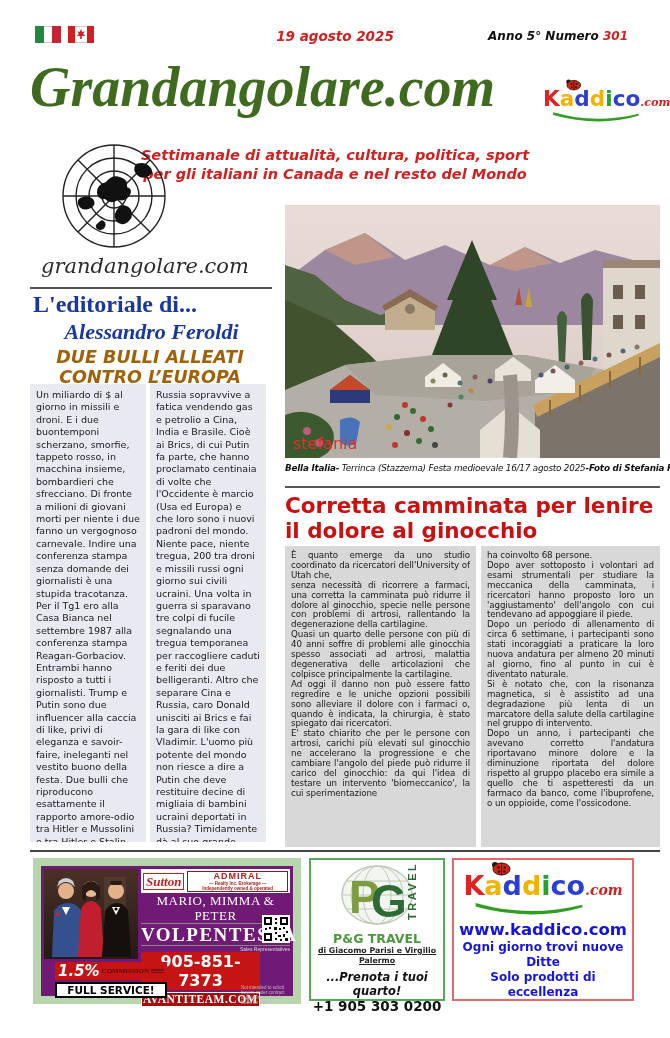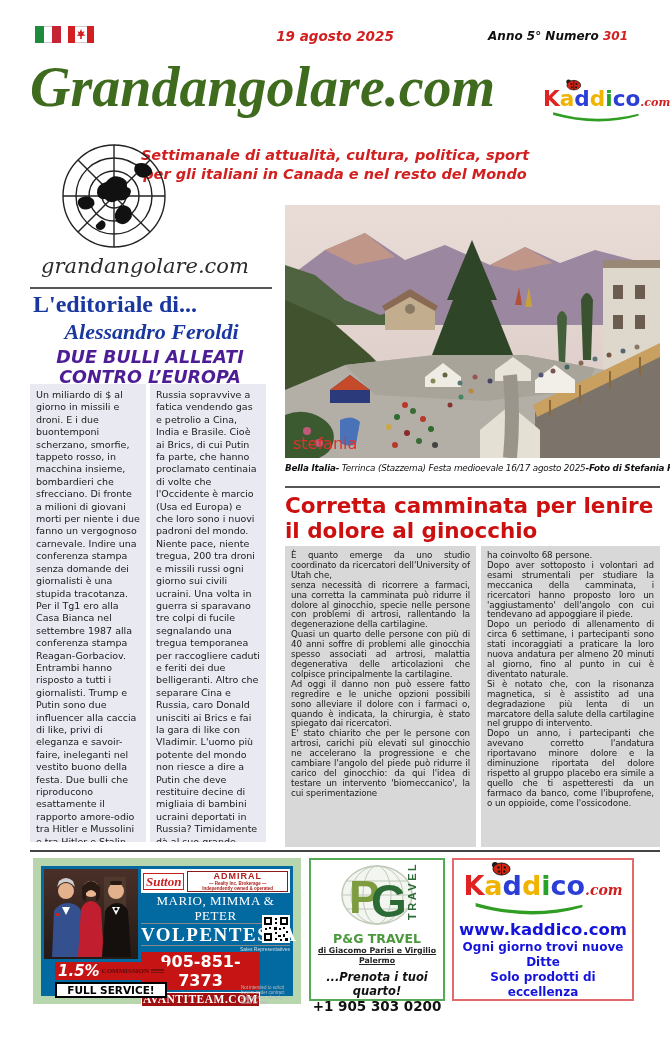--- a/index.html
+++ b/index.html
@@ -31,21 +31,21 @@
   
   .globe{left:58px;top:142px;}
   .site-script{left:20px;top:254px;width:250px;text-align:center;color:#2b2b2b;
     font:italic 21px "DejaVu Serif",serif;}
   .rule1{left:30px;top:287px;width:242px;height:2px;background:#555;}
 
   
   .ed-label{left:33px;top:291px;font:bold 24px "Liberation Serif",serif;color:#19379f;}
   .ed-author{left:28px;top:319px;width:247px;text-align:center;
     font:bold italic 22px "Liberation Serif",serif;color:#19379f;}
-  .ed-head{left:22px;top:347px;width:256px;text-align:center;color:#4c1d95;
+  .ed-head{left:22px;top:347px;width:256px;text-align:center;color:#a16207;
     font:bold italic 17.5px "DejaVu Sans",sans-serif;line-height:20px;}
   .ed-col{top:384px;width:116px;height:458px;background:#e9e9f2;
     padding:5px 6px;box-sizing:border-box;overflow:hidden;
     font:9.5px/12.4px "DejaVu Sans",sans-serif;color:#1a1a1a;}
   .ed-col1{left:30px;} .ed-col2{left:150px;}
 
   
   .photo{left:285px;top:205px;width:375px;height:253px;overflow:hidden;}
   .caption{left:285px;top:463px;width:375px;text-align:center;white-space:nowrap;
     font:italic 8.8px "DejaVu Sans",sans-serif;letter-spacing:-.2px;color:#111;}
@@ -57,21 +57,21 @@
     font:bold 21.5px "DejaVu Sans",sans-serif;line-height:25px;}
   .art-col{top:546px;height:301px;background:#d8d8d8;padding:5px 6px;box-sizing:border-box;
     overflow:hidden;font:8.7px/9.9px "DejaVu Sans",sans-serif;color:#1a1a1a;
     text-align:justify;letter-spacing:-.1px;}
   .art-col p{margin:0;}
   .art-col1{left:285px;width:191px;} .art-col2{left:481px;width:179px;}
   .rule3{left:30px;top:850px;width:630px;height:2px;background:#444;}
 
   
   .ad-green{left:33px;top:858px;width:268px;height:146px;background:#b7d6ae;}
-  .volp{position:absolute;left:8px;top:8px;right:8px;bottom:8px;background:#0369a1;}
+  .volp{position:absolute;left:8px;top:8px;right:8px;bottom:8px;background:#701a75;}
   .volp-photo{position:absolute;left:3px;top:3px;}
   .volp-right{position:absolute;left:100px;top:3px;right:3px;}
   .volp-brandbar{background:#fff;height:24px;display:flex;align-items:center;gap:3px;padding:1px 2px;box-sizing:border-box;}
   .sutton{font:bold italic 13px "Liberation Serif",serif;color:#c81f1f;border:1px solid #c81f1f;
     padding:0 2px;line-height:15px;}
   .admiral{border:1.5px solid #8a1a1a;padding:0 2px;text-align:center;flex:1;}
   .admiral .a1{font:bold 9px "Liberation Sans",sans-serif;color:#b02020;letter-spacing:1px;display:block;line-height:9px;}
   .admiral .a2{font:bold 4.5px "Liberation Sans",sans-serif;color:#b02020;display:block;line-height:5px;}
   .volp-names{color:#fff;text-align:center;font:13px "Liberation Serif",serif;
     letter-spacing:.5px;line-height:15px;border-bottom:1px solid #888;}

